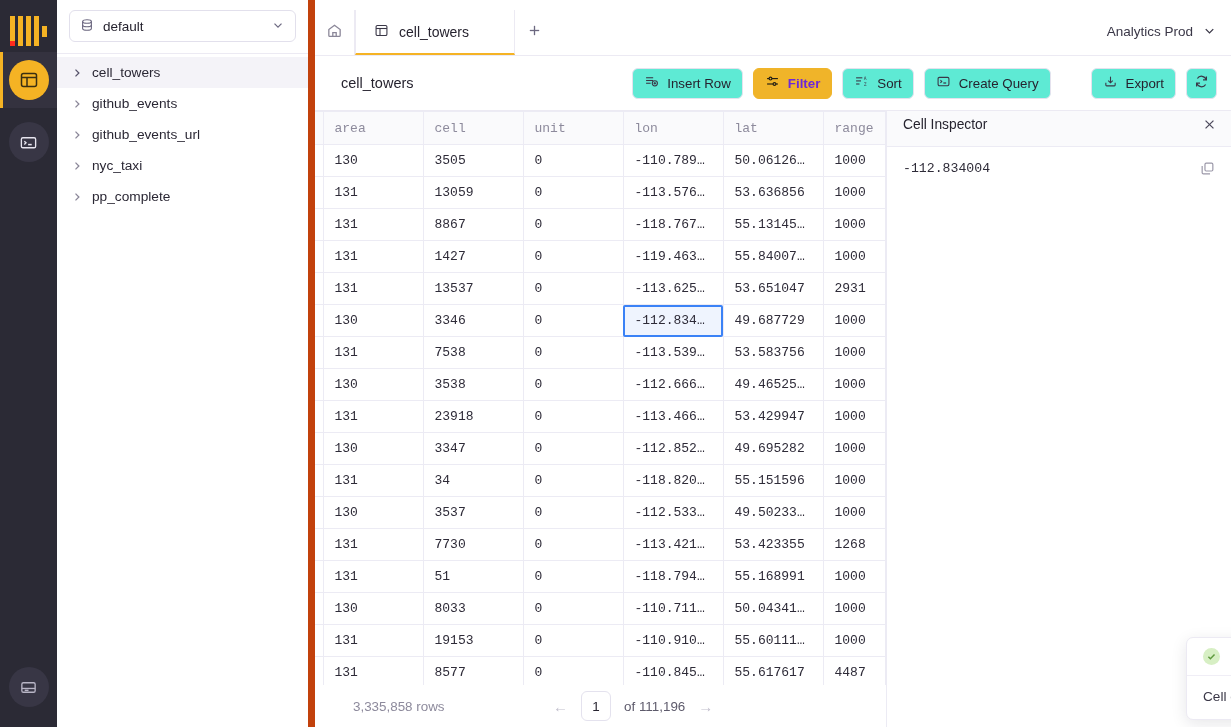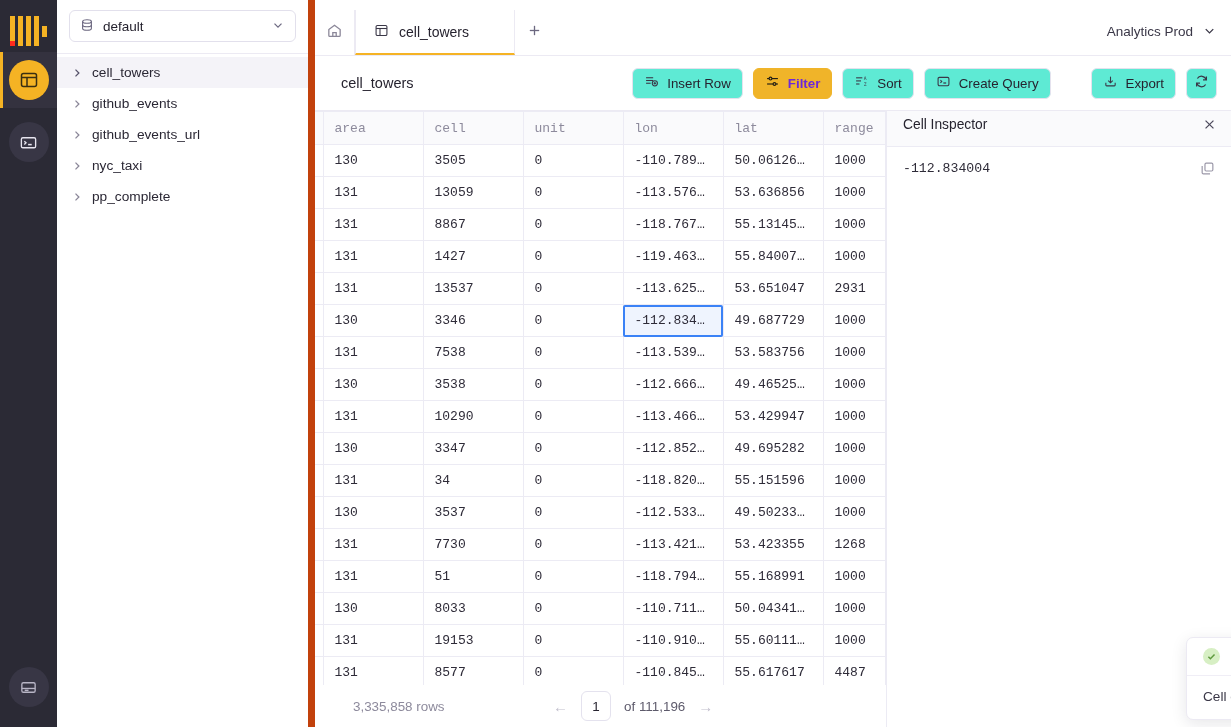--- a/index.html
+++ b/index.html
@@ -509,21 +509,21 @@
                   <td>130</td>
                   <td>3538</td>
                   <td>0</td>
                   <td>-112.66685…</td>
                   <td>49.4652557…</td>
                   <td>1000</td>
                 </tr>
                 <tr>
                   <td class="gut"></td>
                   <td>131</td>
-                  <td>10290</td>
+                  <td>23918</td>
                   <td>0</td>
                   <td>-113.466797</td>
                   <td>53.429947</td>
                   <td>1000</td>
                 </tr>
                 <tr>
                   <td class="gut"></td>
                   <td>130</td>
                   <td>3347</td>
                   <td>0</td>

